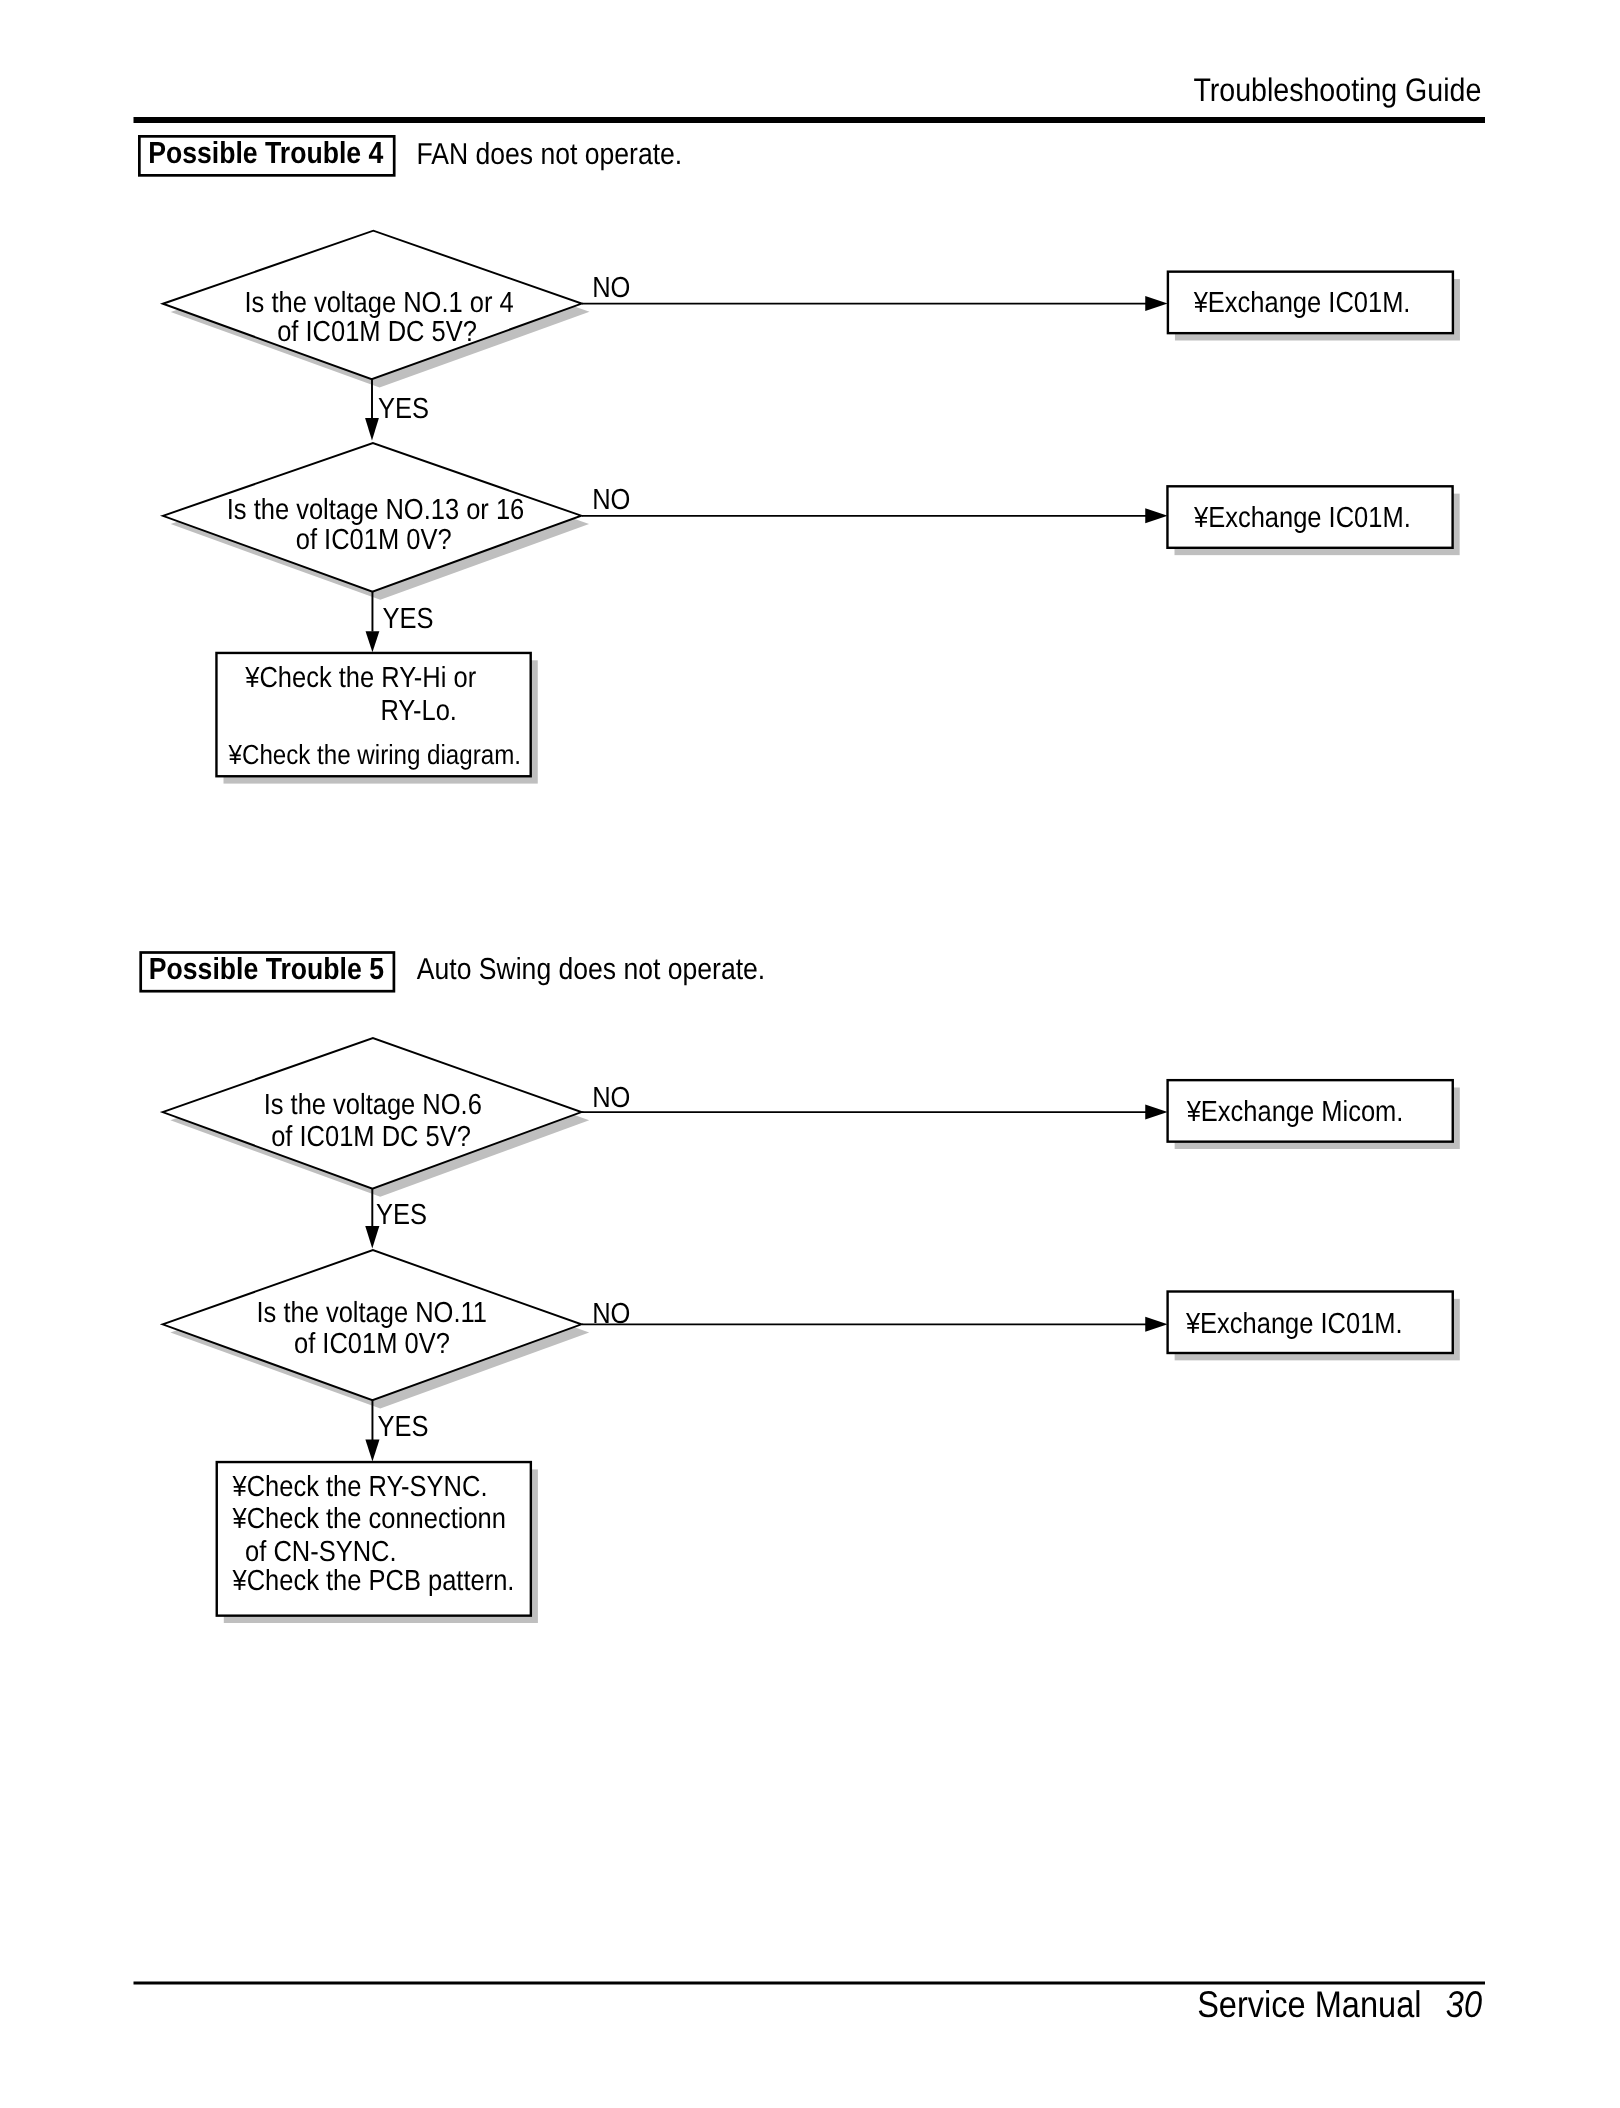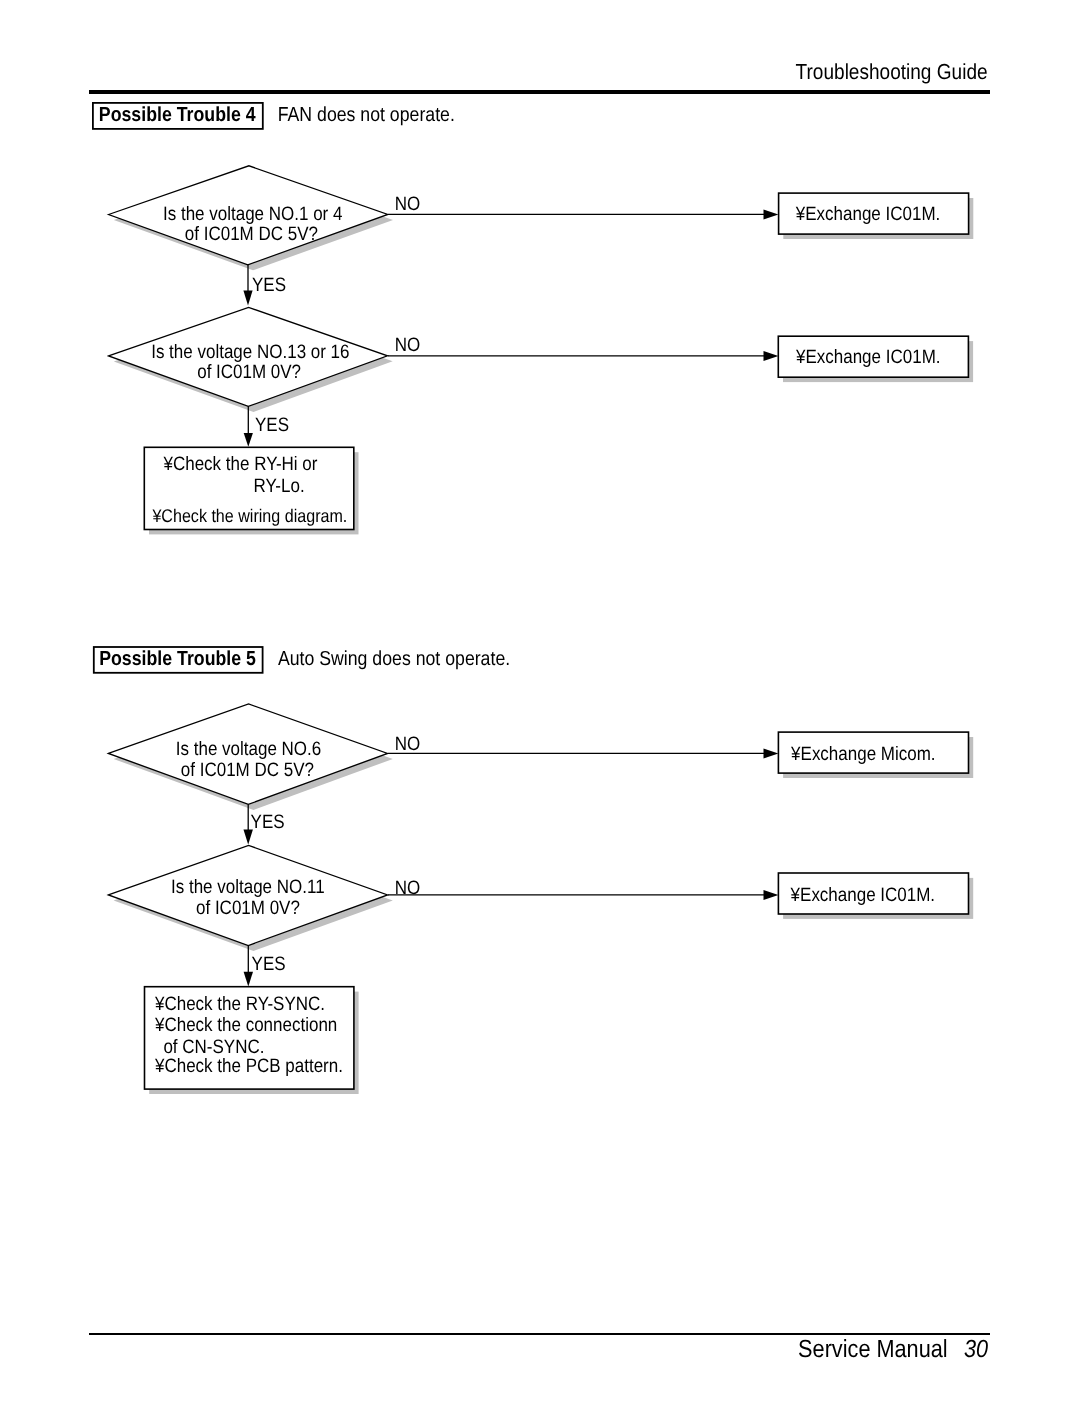--- a/index.html
+++ b/index.html
@@ -1,21 +1,21 @@
 <!DOCTYPE html>
 <html><head>
 <meta charset="utf-8">
 <title>Troubleshooting Guide</title>
 <style>
   html,body{margin:0;padding:0;background:#fff;}
   body{width:1080px;height:1405px;background:#ffffff;
        font-family:"Liberation Sans",sans-serif;color:#000;
        position:relative;overflow:hidden;
        -webkit-font-smoothing:antialiased;text-rendering:geometricPrecision;}
-  .page{position:absolute;left:0;top:0;width:1080px;height:1044px;transform:translateZ(0);margin-top:12px;}
+  .page{position:absolute;left:0;top:0;width:1080px;height:1044px;transform:translateZ(0);}
   .abs{position:absolute;}
 
   
   .htxt{font-size:21.74px;}
   #header-rule{left:89.2px;top:78.1px;width:901px;height:3.6px;background:#000;}
 
   
   #footer-rule{left:89.2px;top:1320.8px;width:901.2px;height:2.3px;background:#000;}
   .ftxt{font-size:24.77px;}
   .fitl{font-style:italic;}

